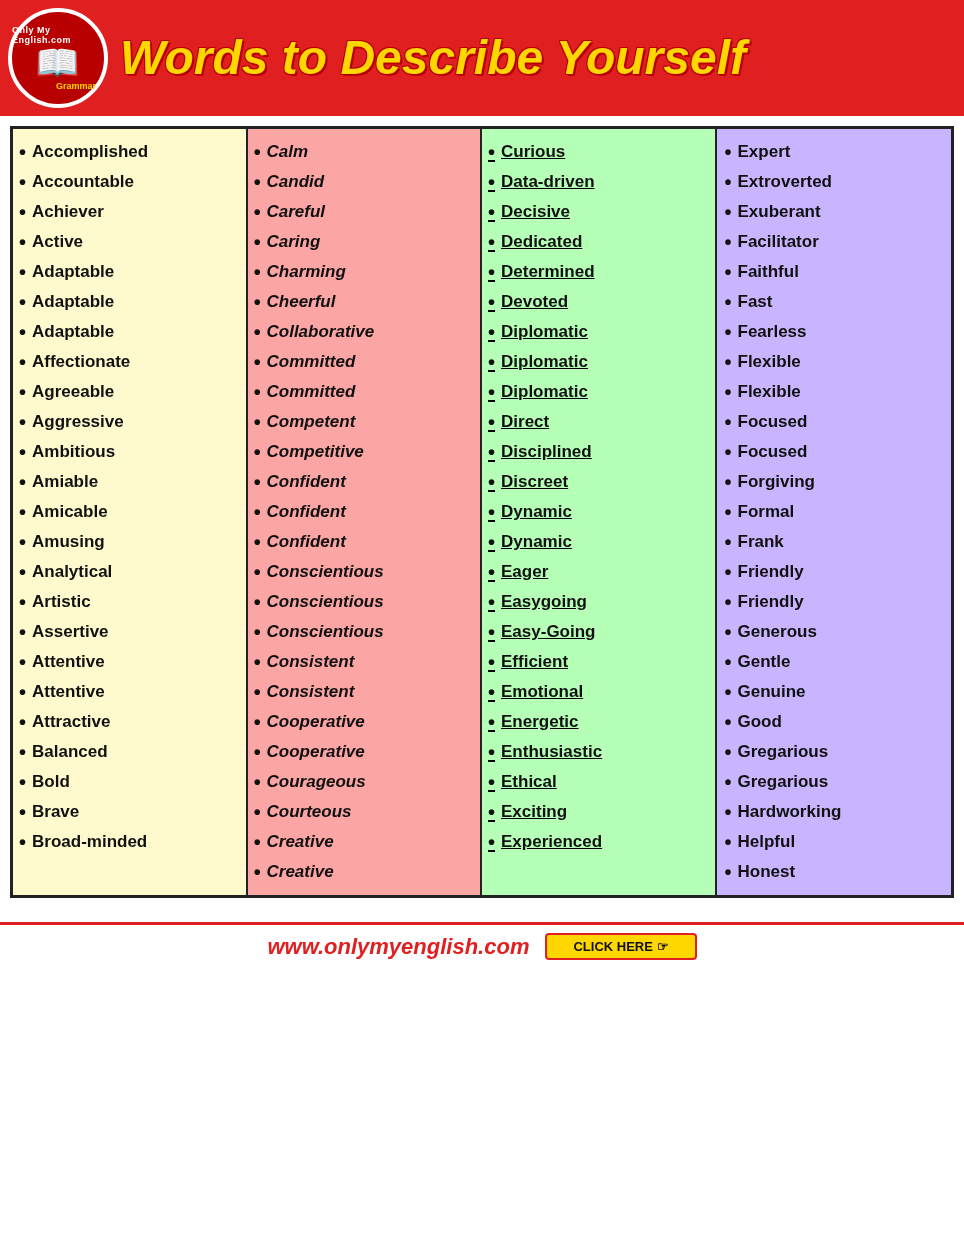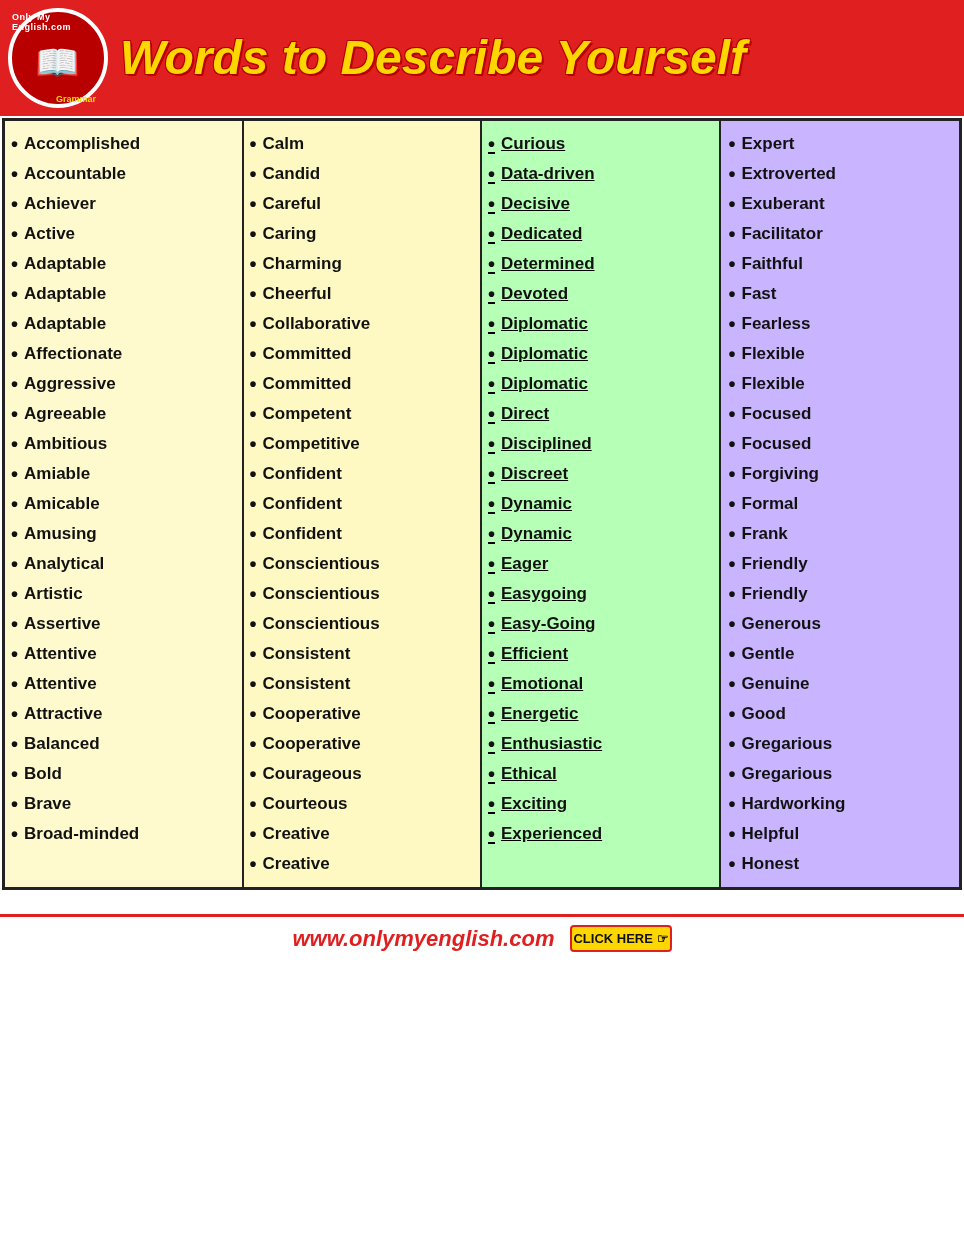--- a/index.html
+++ b/index.html
@@ -20,21 +20,21 @@
     }
     .logo-circle {
       width: 100px;
       height: 100px;
       border-radius: 50%;
       background: #b80000;
       border: 4px solid #fff;
       display: flex;
       flex-direction: column;
       align-items: center;
-      justify-content: space-between;
+      justify-content: center;
       flex-shrink: 0;
       position: relative;
       margin-right: 12px;
     }
     .logo-circle .top-text {
       font-size: 9px;
       color: #fff;
       font-weight: bold;
       letter-spacing: 0.5px;
     }
@@ -55,34 +55,34 @@
       color: #ffd700;
       text-shadow: 2px 2px 0px #b80000, -1px -1px 0 #b80000, 1px -1px 0 #b80000, -1px 1px 0 #b80000;
       font-style: italic;
       line-height: 1.1;
     }
 
     
     .main-content {
       display: flex;
       border: 3px solid #222;
-      margin: 2px;
+      margin: 10px;
     }
 
     .column {
       flex: 1;
       padding: 8px 6px;
       border-right: 2px solid #222;
     }
     .column:last-child {
       border-right: none;
       padding-left: 8px;
     }
     .col-yellow { background: #fffacd; }
-    .col-pink   { background: #fef9c3; }
+    .col-pink   { background: #fca5a5; font-style: italic; }
     .col-green  { background: #b6ffb6; text-decoration: underline; }
     .col-purple { background: #c8b4ff; }
 
     .column ul {
       list-style: none;
       padding: 0;
     }
     .column ul li {
       font-size: 17px;
       font-weight: bold;
@@ -113,21 +113,21 @@
     .footer-url {
       font-size: 22px;
       font-weight: 900;
       color: #e02020;
       font-style: italic;
     }
     .footer-btn {
       background: #ffd700;
       border: 2px solid #e02020;
       border-radius: 4px;
-      padding: 4px 1px;
+      padding: 4px 26px;
       font-size: 13px;
       font-weight: bold;
       color: #111;
       display: flex;
       align-items: center;
       gap: 4px;
       cursor: pointer;
     }
   </style>
 </head>
@@ -147,22 +147,22 @@
 <div class="column col-yellow">
       <ul>
         <li>Accomplished</li>
         <li>Accountable</li>
         <li>Achiever</li>
         <li>Active</li>
         <li>Adaptable</li>
         <li>Adaptable</li>
         <li>Adaptable</li>
         <li>Affectionate</li>
+        <li>Agreeable</li>
         <li>Aggressive</li>
-        <li>Agreeable</li>
         <li>Ambitious</li>
         <li>Amiable</li>
         <li>Amicable</li>
         <li>Amusing</li>
         <li>Analytical</li>
         <li>Artistic</li>
         <li>Assertive</li>
         <li>Attentive</li>
         <li>Attentive</li>
         <li>Attractive</li>

